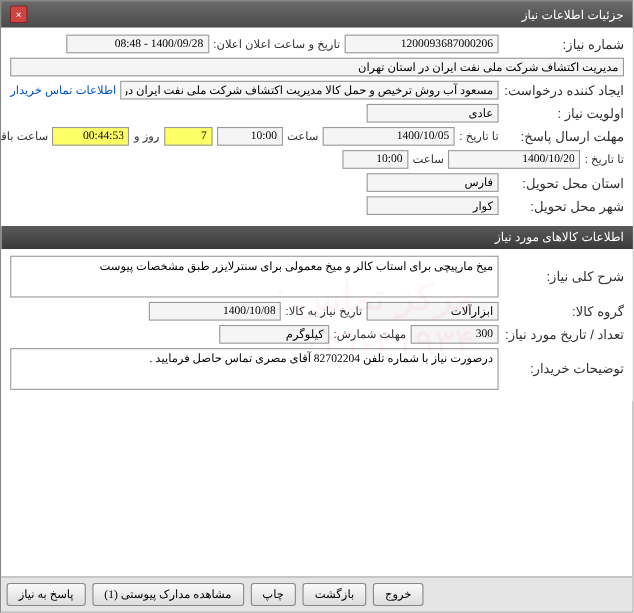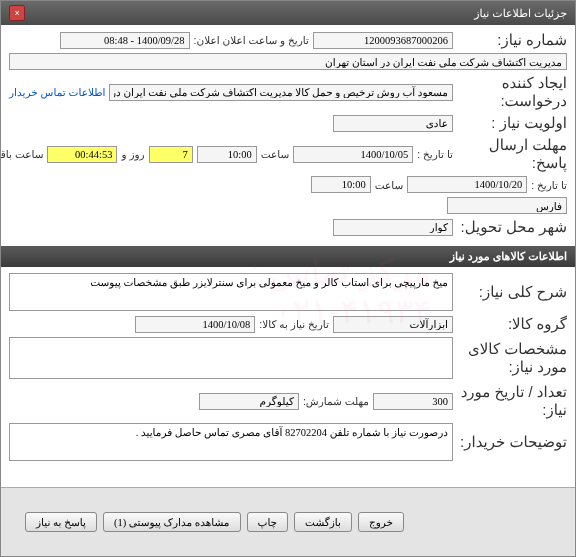--- a/index.html
+++ b/index.html
@@ -1,35 +1,35 @@
 <!DOCTYPE html>
 <html dir="rtl" lang="fa"><head>
 <meta charset="utf-8">
 <style>
 *{box-sizing:border-box;margin:0;padding:0;font-family:Tahoma,Arial,sans-serif}
 body{background:#f0f0f0;width:576px;height:557px;overflow:hidden;font-size:11px;color:#333}
 .window{width:100%;height:100%;background:#fff;border:1px solid #888;display:flex;flex-direction:column}
 .titlebar{background:linear-gradient(#6a6a6a,#4a4a4a);color:#fff;padding:4px 8px;font-size:11px;display:flex;justify-content:space-between;align-items:center}
 .titlebar .close{width:16px;height:16px;background:#c44;border:1px solid #822;border-radius:2px;cursor:pointer;display:flex;align-items:center;justify-content:center;color:#fff;font-size:9px}
-.sectionbar{background:linear-gradient(#5a5a5a,#3a3a3a);color:#fff;padding:4px 8px;font-size:11px;font-weight:bold}
+.sectionbar{background:linear-gradient(#5a5a5a,#3a3a3a);color:#fff;padding:4px 8px;font-size:11px;font-weight:normal}
 .form-area{padding:6px 8px;background:#fff}
 .row{display:flex;align-items:center;margin-bottom:4px;gap:4px}
-.lbl{width:110px;font-size:15px;color:#333;flex-shrink:0}
+.lbl{width:110px;font-size:12px;color:#333;flex-shrink:0}
 .lbl-inline{font-size:10.5px;color:#333;white-space:nowrap}
 input[type=text],textarea{border:1px solid #999;background:#fff;font-size:10.5px;padding:2px 4px;font-family:Tahoma;text-align:right}
 input[readonly]{background:#f5f5f5}
 .inp-md{width:120px}
 .inp-sm{width:60px}
 .inp-xs{width:44px}
 .inp-full{flex:1}
 .link{color:#0055cc;cursor:pointer;font-size:10.5px}
 .yellow{background:#ffff66 !important}
 textarea{width:100%;resize:none;height:38px}
 .spec-area textarea{height:42px}
-.btnbar{background:#e4e4e4;border-top:1px solid #aaa;padding:24px;display:flex;justify-content:flex-start;gap:6px;flex-direction:row-reverse;margin-top:auto}
+.btnbar{background:#e4e4e4;border-top:1px solid #aaa;padding:5px;display:flex;justify-content:flex-start;gap:6px;flex-direction:row-reverse;margin-top:auto}
 .btn{background:linear-gradient(#fafafa,#ddd);border:1px solid #888;border-radius:3px;padding:3px 10px;font-size:10.5px;cursor:pointer;font-family:Tahoma}
 .wm{position:absolute;top:50%;left:50%;transform:translate(-50%,-50%);opacity:0.06;pointer-events:none;font-size:34px;color:#ec4899;z-index:0}
 .content{position:relative;flex:1;display:flex;flex-direction:column;overflow:hidden}
 .scroll{overflow-y:auto;flex:1}
 </style>
 </head>
 <body>
 
 <div class="window">
   <div class="titlebar">
@@ -72,44 +72,41 @@
         <input type="text" class="inp-sm yellow" style="width: 70px;" readonly="" value="00:44:53">
         <span class="lbl-inline">ساعت باقی مانده</span>
       </div>
       <div class="row">
         <span class="lbl-inline">تا تاریخ :</span>
         <input type="text" class="inp-md" readonly="" value="1400/10/20" style="">
         <span class="lbl-inline">ساعت</span>
         <input type="text" class="inp-sm" readonly="" value="10:00" style="">
       </div>
       <div class="row">
+        <span class="lbl">استان محل تحویل:</span>
         <input type="text" class="inp-md" readonly="" value="فارس" style="">
       </div>
       <div class="row">
         <span class="lbl">شهر محل تحویل:</span>
         <input type="text" class="inp-md" readonly="" value="کوار" style="">
       </div>
     </div>
 
     <div class="sectionbar">اطلاعات کالاهای مورد نیاز</div>
 
     <div class="form-area">
       <div class="row">
         <span class="lbl">شرح کلی نیاز:</span>
         <textarea readonly="" style="">میخ مارپیچی برای استاب کالر و میخ معمولی برای سنترلایزر طبق مشخصات پیوست</textarea>
       </div>
       <div class="row">
         <span class="lbl">گروه کالا:</span>
         <input type="text" class="inp-md" readonly="" value="ابزارآلات" style="">
         <span class="lbl-inline">تاریخ نیاز به کالا:</span>
         <input type="text" class="inp-md" readonly="" value="1400/10/08" style="">
-      </div>
-      <div class="row spec-area">
-        <span class="lbl">مشخصات کالای مورد نیاز:</span>
-        <textarea readonly="" style=""></textarea>
       </div>
       <div class="row">
         <span class="lbl">تعداد / تاریخ مورد نیاز:</span>
         <input type="text" class="inp-sm" style="width: 80px;" readonly="" value="300">
         <span class="lbl-inline">مهلت شمارش:</span>
         <input type="text" class="inp-md" style="width: 100px;" readonly="" value="کیلوگرم">
       </div>
       <div class="row">
         <span class="lbl">توضیحات خریدار:</span>
         <textarea readonly="" style="">درصورت نیاز با شماره تلفن 82702204 آقای مصری تماس حاصل فرمایید .</textarea>

